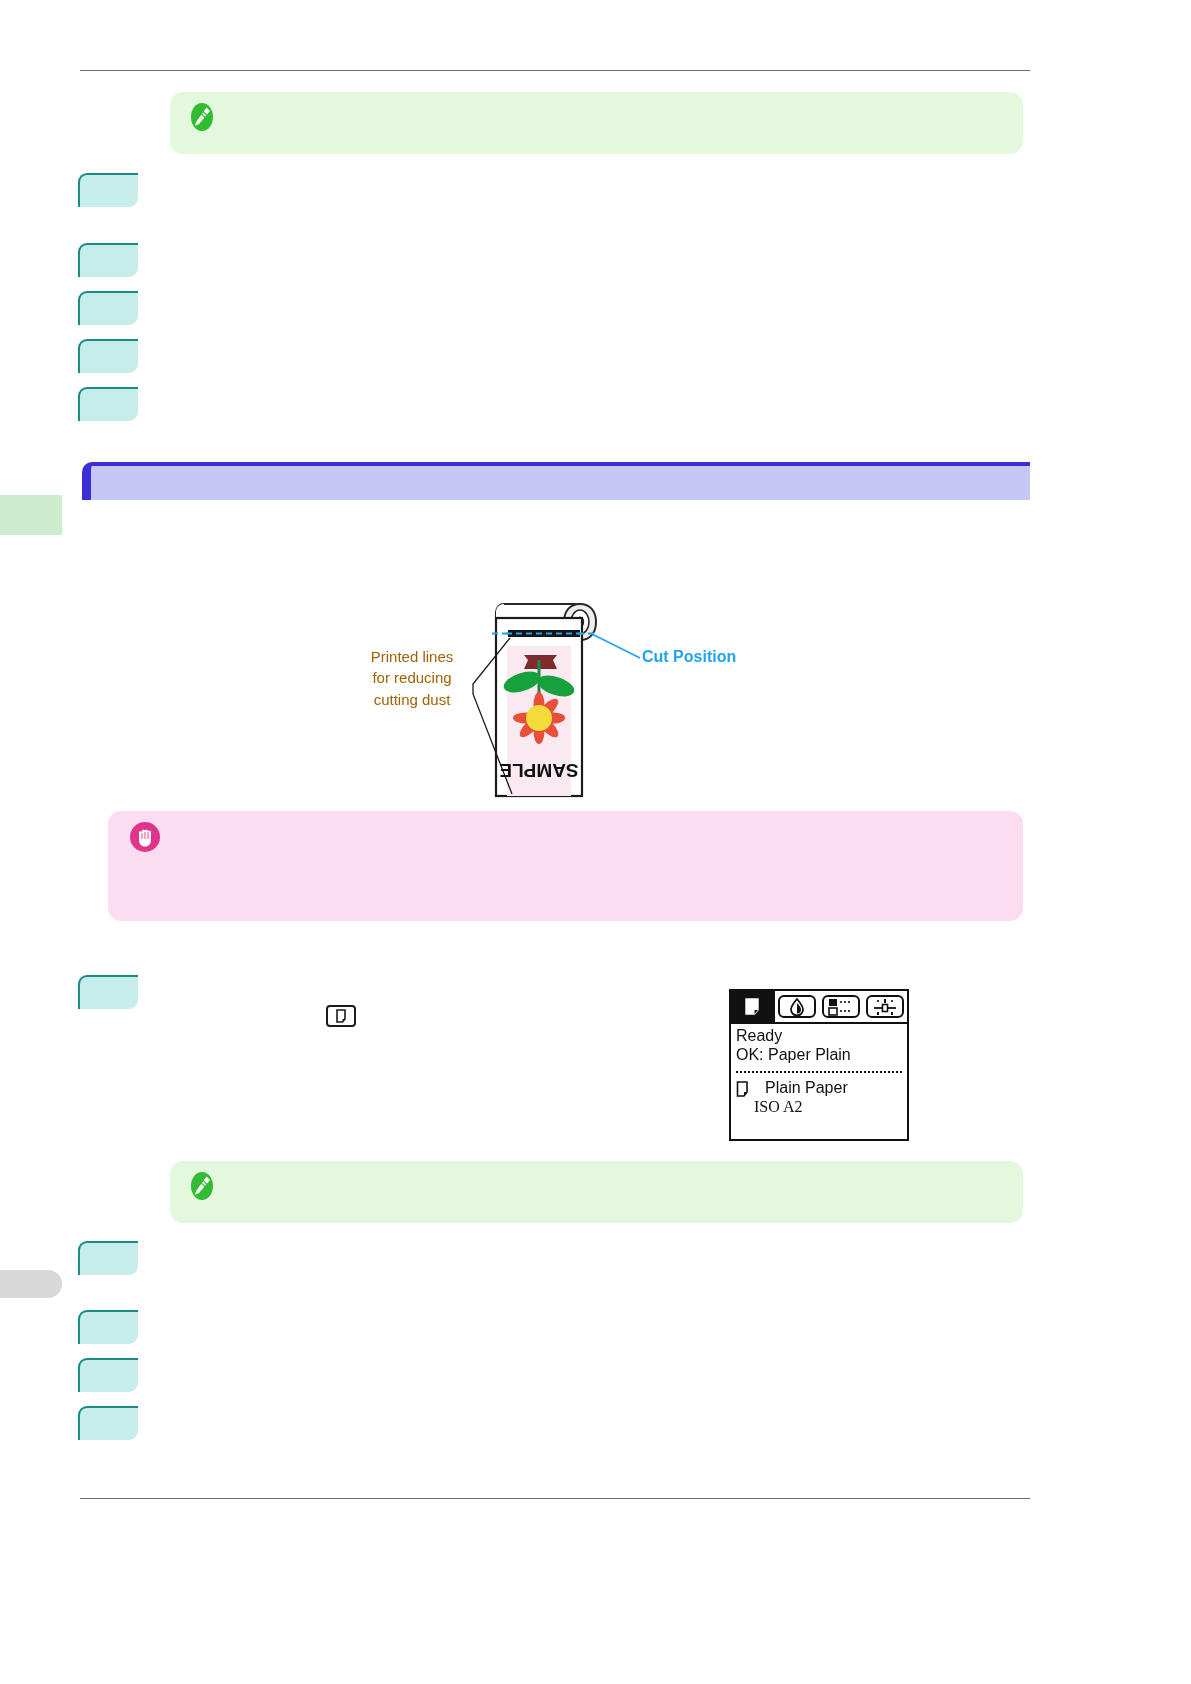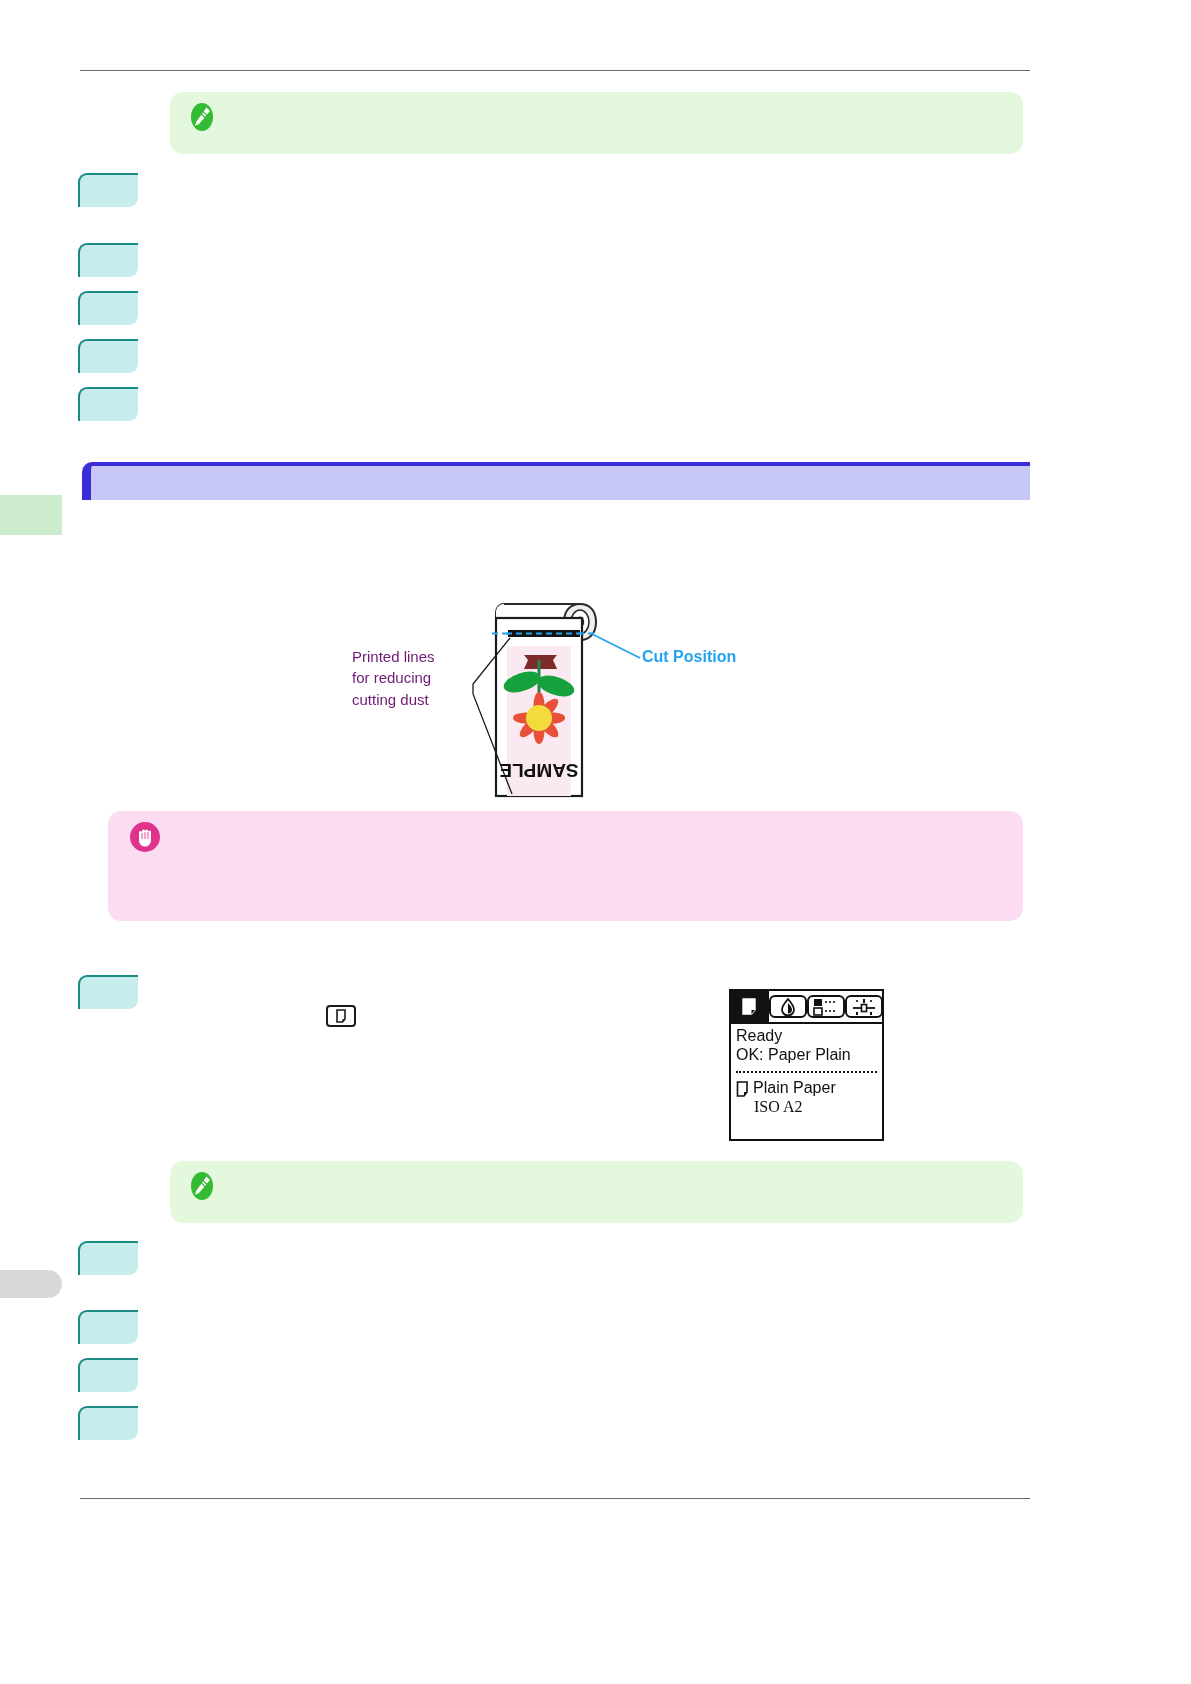--- a/index.html
+++ b/index.html
@@ -142,23 +142,23 @@
     left: 344px;
     top: 598px;
     width: 420px;
     height: 200px;
   }
   .illus-label {
     position: absolute;
     left: 8px;
     top: 48px;
     width: 120px;
-    text-align: left;
+    text-align: center;
     font-size: 15px;
-    color: #701a75;
+    color: #a16207;
     line-height: 1.42;
     white-space: pre-line;
   }
   .cut-label {
     position: absolute;
     left: 298px;
     top: 50px;
     font-size: 16px;
     color: #22a3ef;
     white-space: nowrap;
@@ -172,21 +172,21 @@
     top: 1005px;
     width: 30px;
     height: 22px;
   }
 
   
   .lcd {
     position: absolute;
     left: 729px;
     top: 989px;
-    width: 155px;
+    width: 180px;
     height: 152px;
     background: #ffffff;
     border: 2px solid #111111;
     box-sizing: border-box;
   }
   .lcd-tabs {
     position: relative;
     height: 33px;
     border-bottom: 2px solid #111111;
     box-sizing: border-box;
@@ -238,21 +238,21 @@
     position: absolute;
     left: 5px;
     top: 88px;
     font-size: 16px;
     line-height: 1.17;
     color: #111111;
   }
   .lcd-media-row {
     display: flex;
     align-items: flex-start;
-    gap: 3px;
+    gap: 15px;
   }
   .lcd-media-sub { padding-left: 18px; font-family: Liberation Serif, serif; }
 </style>
 </head>
 <body>
 
 <div id="page">
 
   <div class="rule top"></div>
   <div class="rule bottom"></div>

